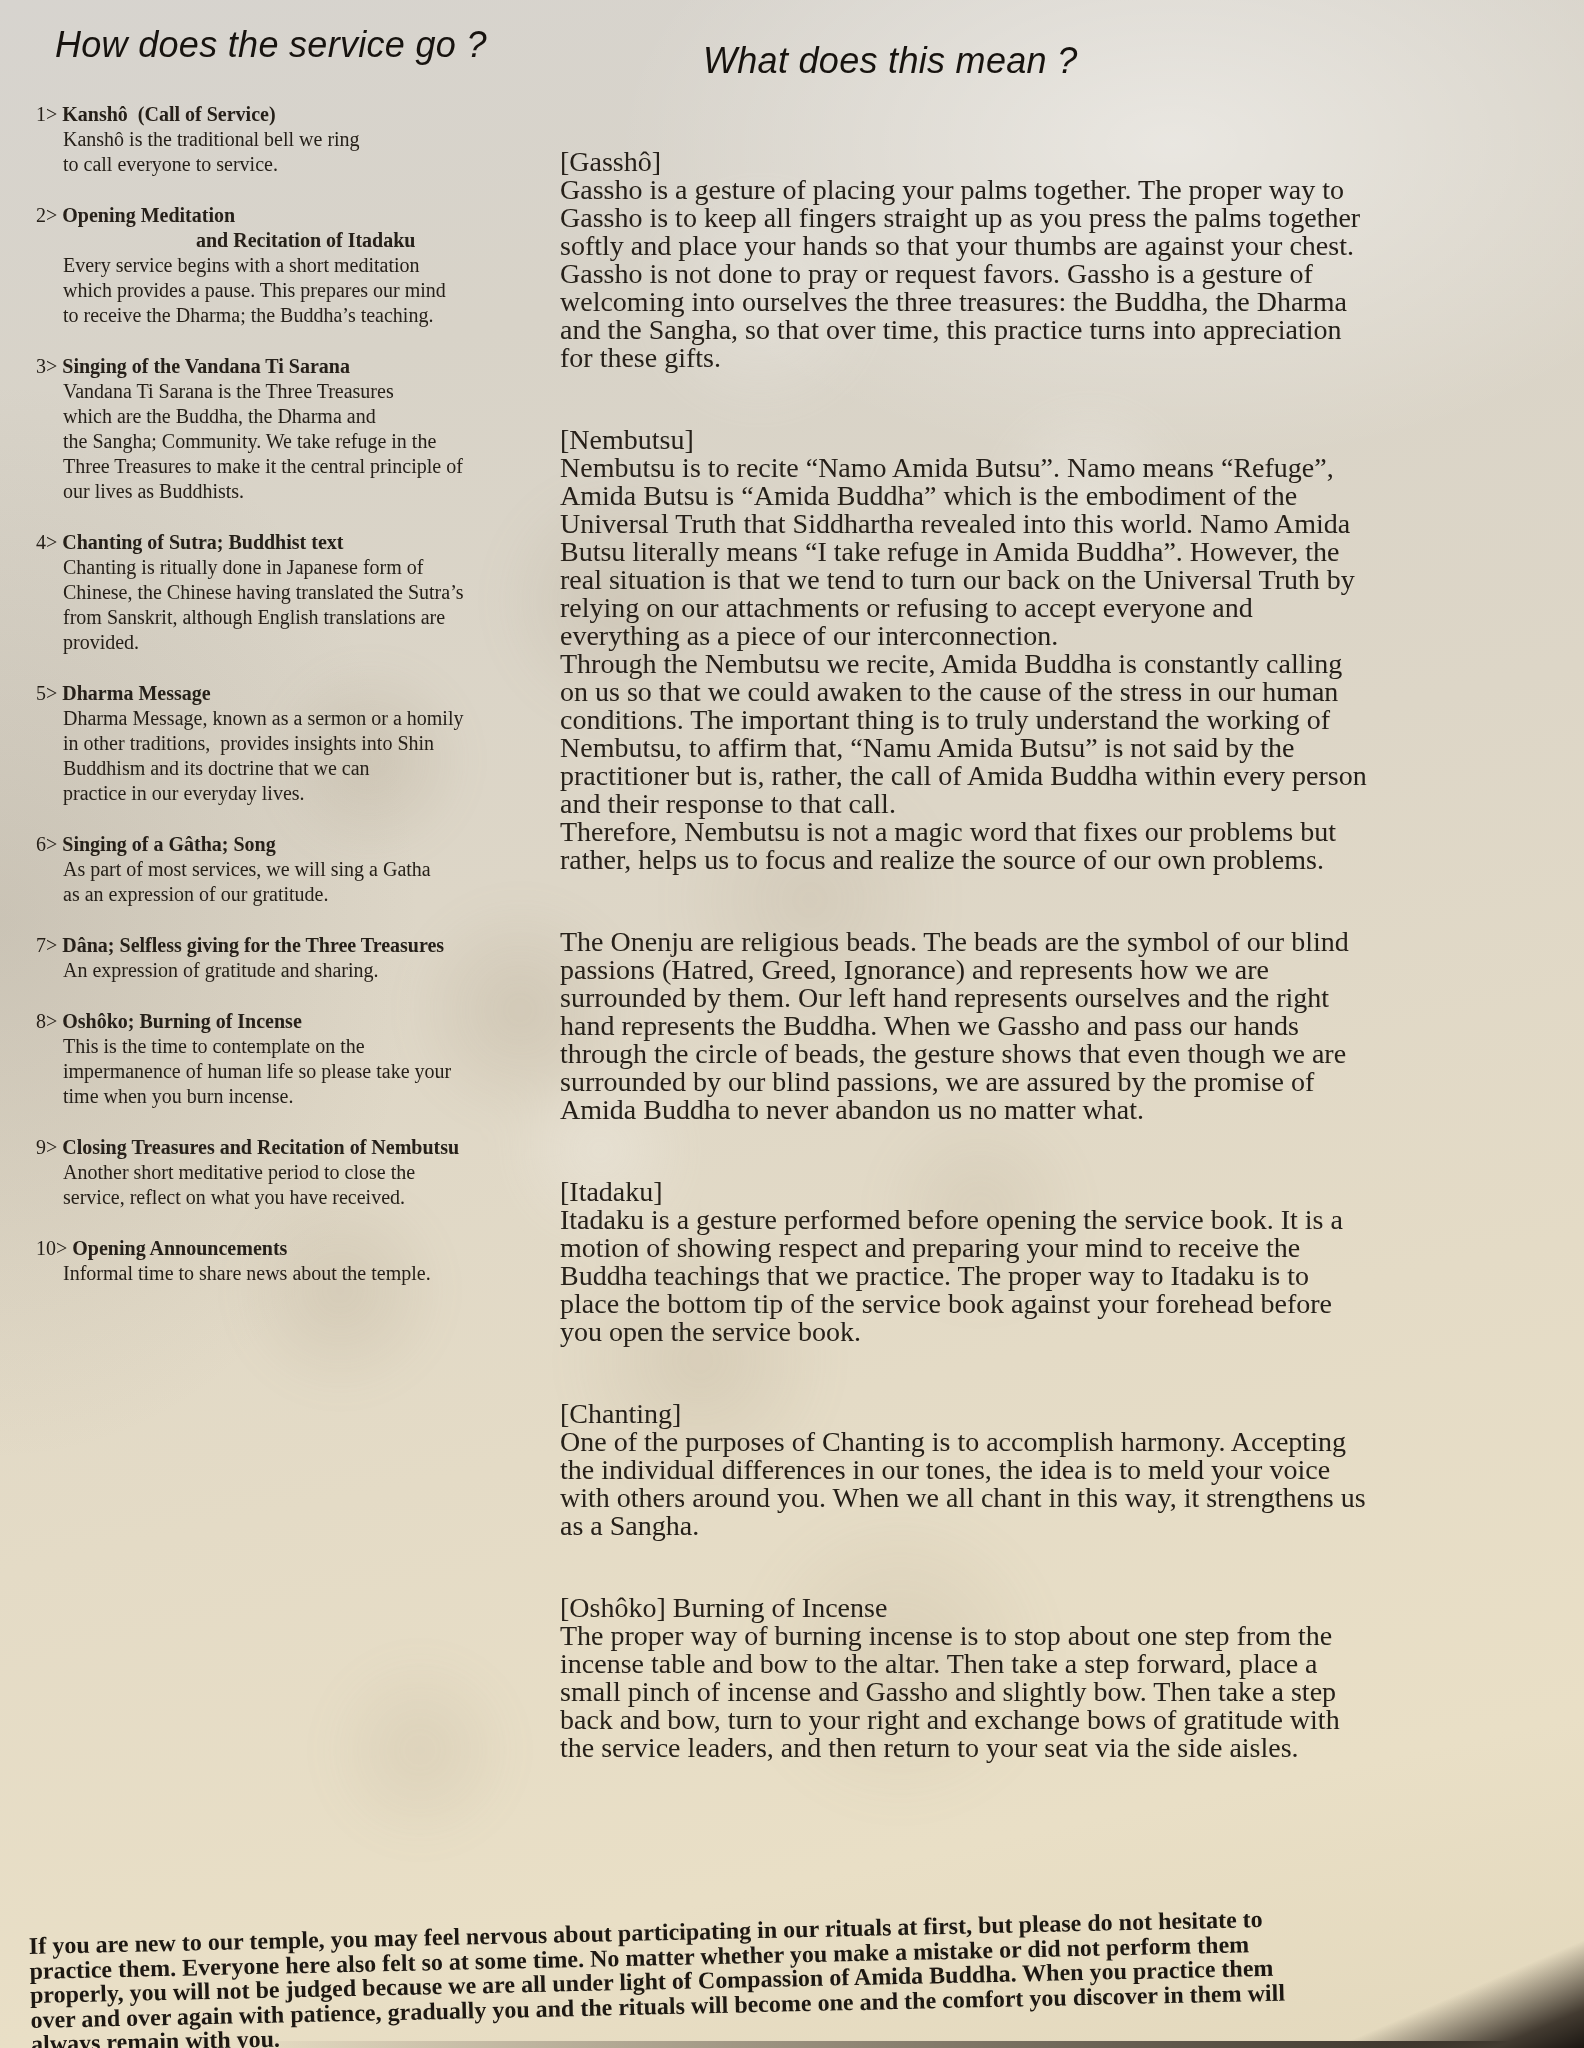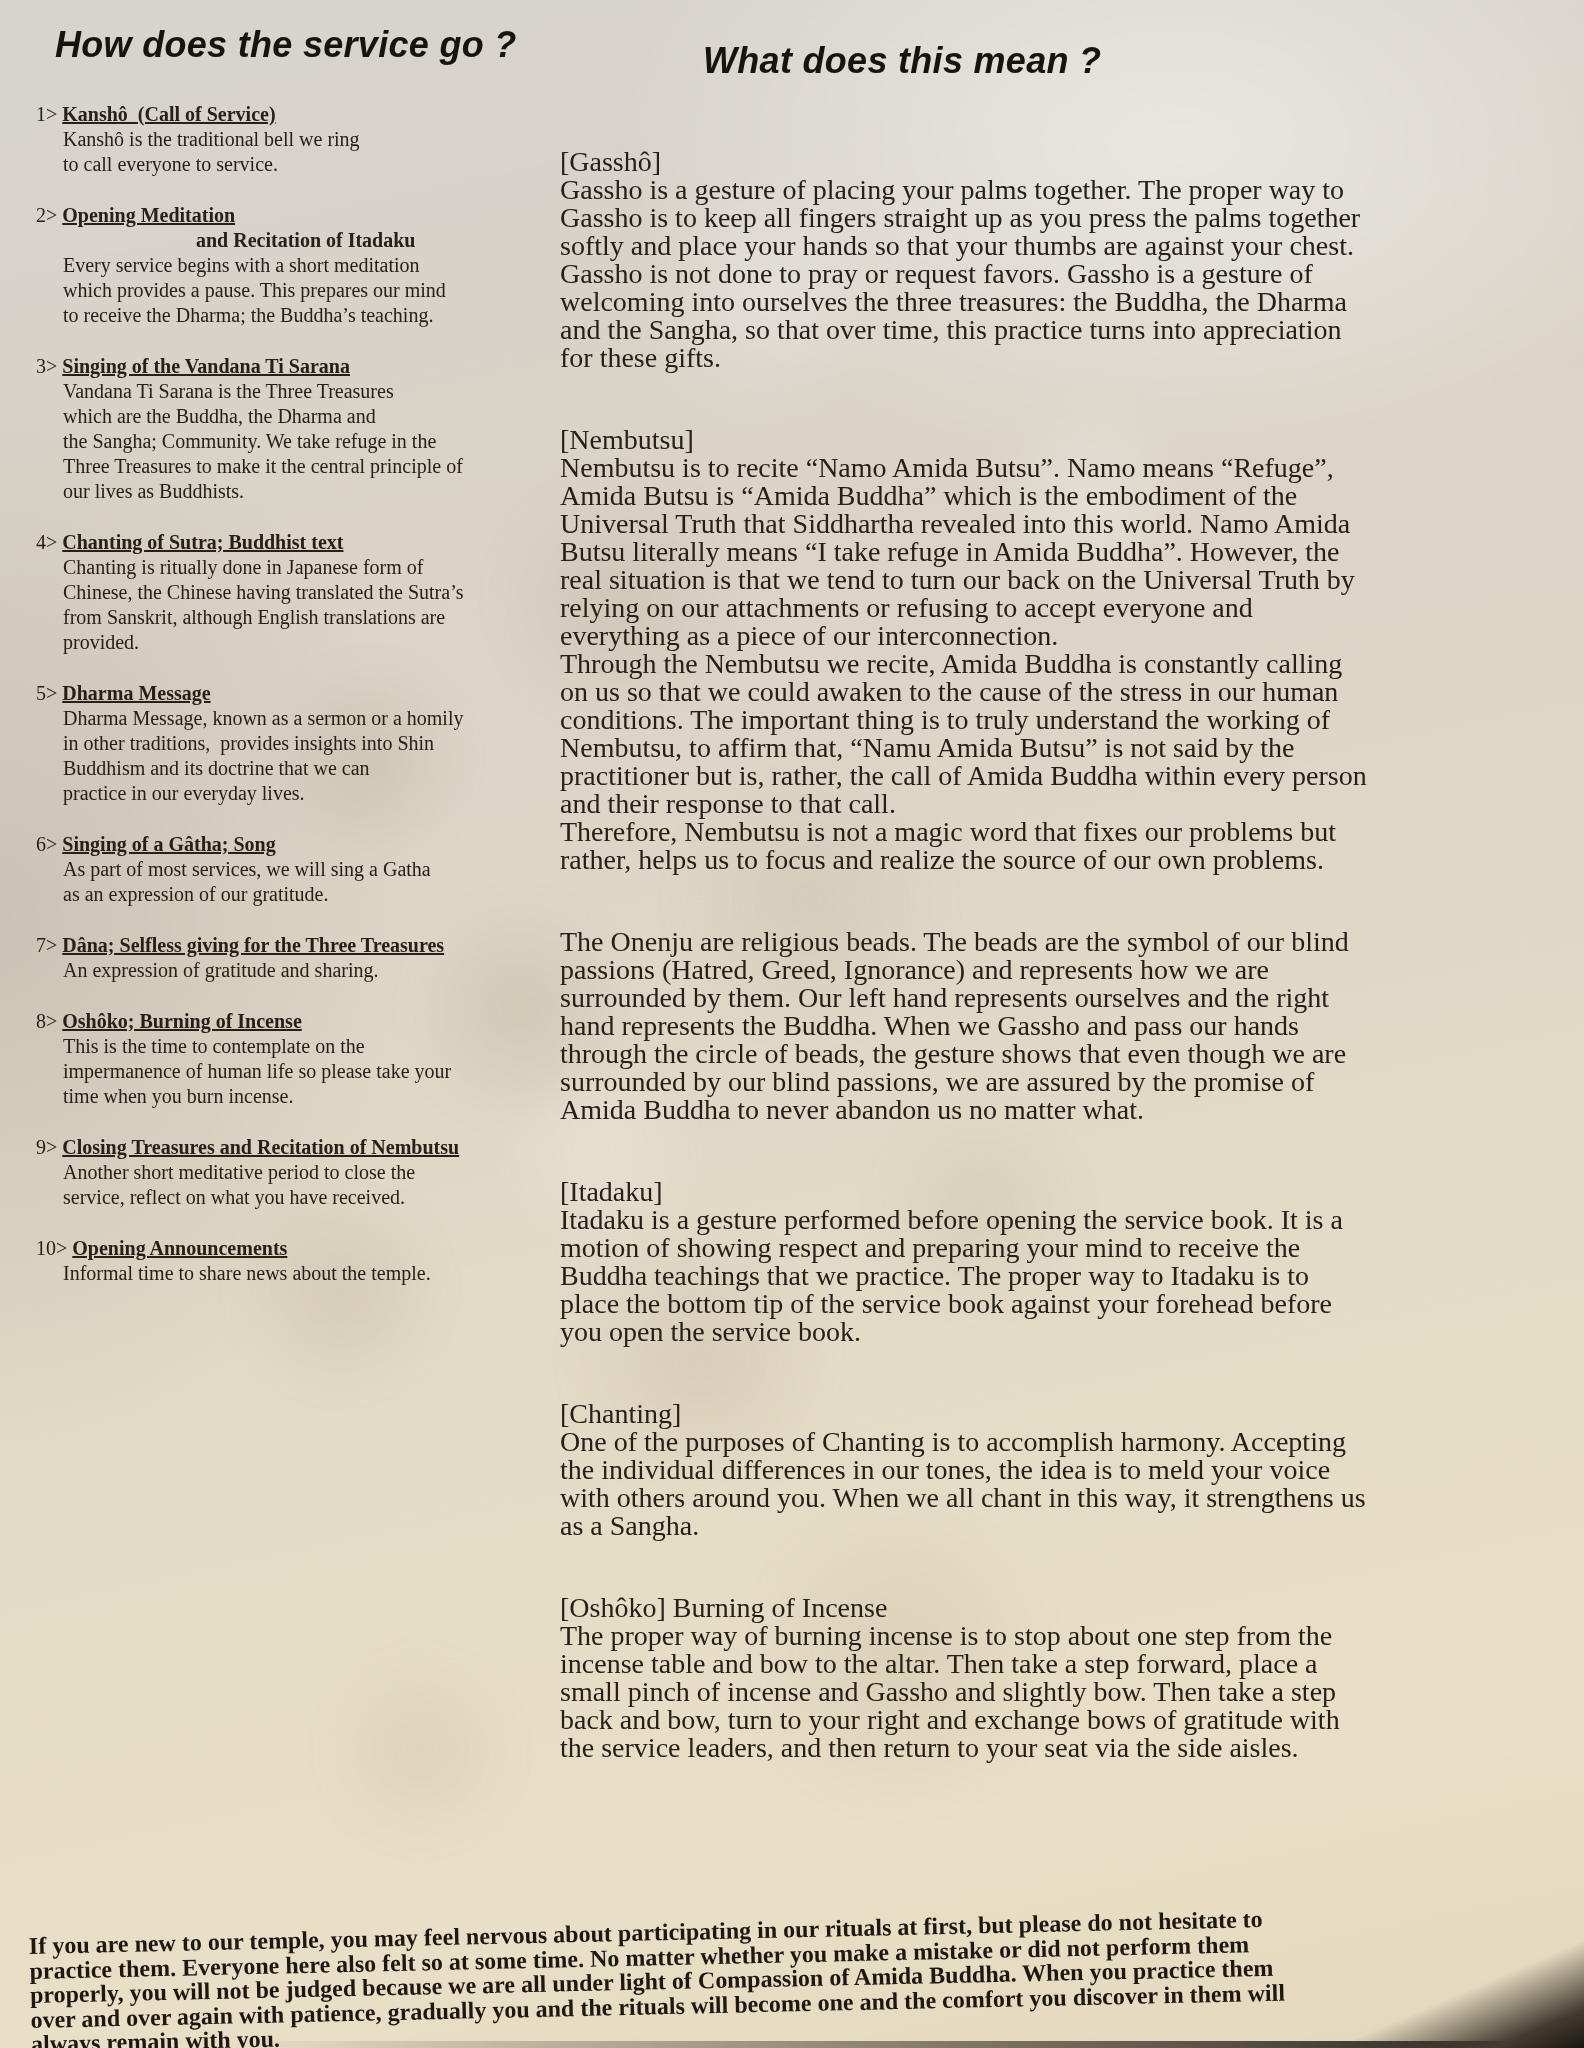--- a/index.html
+++ b/index.html
@@ -24,34 +24,34 @@
       radial-gradient(circle 160px at 980px 1210px, rgba(146,130,104,0.22), transparent 70%),
       radial-gradient(circle 230px at 900px 1660px, rgba(146,130,104,0.26), transparent 70%),
       radial-gradient(circle 150px at 420px 1750px, rgba(146,130,104,0.22), transparent 70%),
       radial-gradient(circle 150px at 1090px 500px, rgba(255,255,255,0.50), transparent 70%),
       radial-gradient(circle 180px at 760px 300px, rgba(255,255,255,0.45), transparent 70%),
       radial-gradient(circle 140px at 600px 1150px, rgba(255,255,255,0.40), transparent 70%);
   }
   .title {
     position:absolute;
     font-family:"Liberation Sans", sans-serif;
-    font-weight:bold; font-style:italic;
+    font-weight:normal; font-style:italic;
     font-size:36px; color:#17130f; letter-spacing:.3px;
     white-space:nowrap;
   }
   .title-left  { left:55px;  top:24px; }
   .title-right { left:703px; top:40px; }
 
   .col-left {
     position:absolute; left:36px; top:102px; width:516px;
     font-size:20px; line-height:25px;
   }
   .item { margin-bottom:26px; }
   .item-head .num { font-weight:normal; margin-right:5px; }
-  .item-head .htext { font-weight:bold;text-decoration:underline; }
+  .item-head .htext { font-weight:bold; }
   .item-head2 { font-weight:bold; padding-left:160px; }
   .item-body { padding-left:27px; white-space:pre-line; }
 
   .col-right {
     position:absolute; left:560px; top:148px; width:810px;
     font-size:28px; line-height:28px;
   }
   .section { margin-bottom:54px; }
   .section p { margin:0; }
   .sec-head { white-space:nowrap; }

